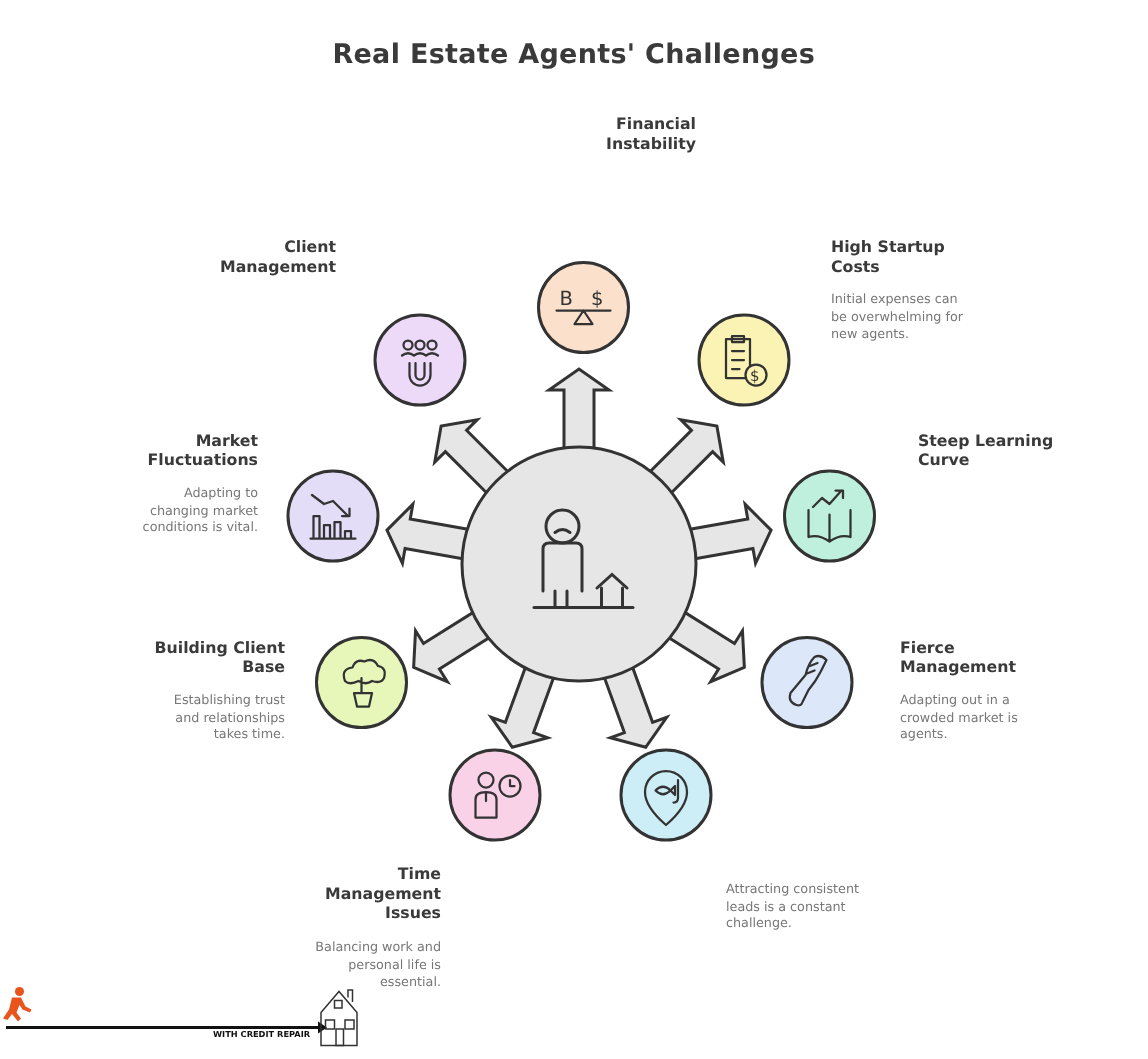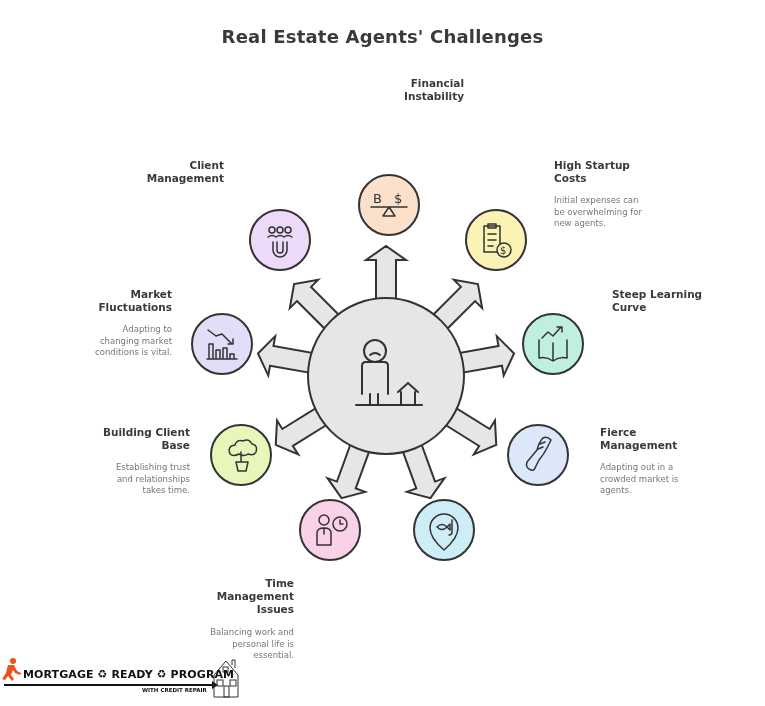--- a/index.html
+++ b/index.html
@@ -134,20 +134,21 @@
 <div class="block l" style="left:612px;top:288px;">
   <div class="head"><span>Steep Learning</span><br><span>Curve</span></div>
 </div>
 
 <div class="block l" style="left:600px;top:426px;">
   <div class="head"><span>Fierce</span><br><span>Management</span></div>
   <div class="desc"><span>Adapting out in a</span><br><span>crowded market is</span><br><span>agents.</span></div>
 </div>
 
 <div class="block l" style="left:484px;top:578px;">
+  <div class="desc"><span>Attracting consistent</span><br><span>leads is a constant</span><br><span>challenge.</span></div>
 </div>
 
 <div class="block r" style="left:144px;top:577px;">
   <div class="head"><span>Time</span><br><span>Management</span><br><span>Issues</span></div>
   <div class="desc" style="margin-top:11px;"><span>Balancing work and</span><br><span>personal life is</span><br><span>essential.</span></div>
 </div>
 
 <div class="block r" style="left:40px;top:426px;">
   <div class="head"><span>Building Client</span><br><span>Base</span></div>
   <div class="desc"><span>Establishing trust</span><br><span>and relationships</span><br><span>takes time.</span></div>
@@ -171,15 +172,14 @@
     <path d="M4,30 H212" stroke="#111" stroke-width="2"></path>
     <path d="M212,26 l6,4 l-6,4 z" fill="#111"></path>
     <g stroke="#333" stroke-width="1" fill="none">
       <path d="M214,20 l12,-14 l12,14 v22 h-24 z M232,10 v-5 h3 v8"></path>
       <rect x="223" y="12" width="5" height="5"></rect>
       <rect x="217" y="25" width="6" height="6"></rect>
       <rect x="230" y="25" width="6" height="6"></rect>
       <rect x="224" y="31" width="5" height="11"></rect>
     </g>
   </svg>
-  <div class="brand">MORTGAGE ♻ READY ♻ PROGRAM</div>
   <div class="sub">WITH CREDIT REPAIR</div>
 </div>
 
 </body></html>

